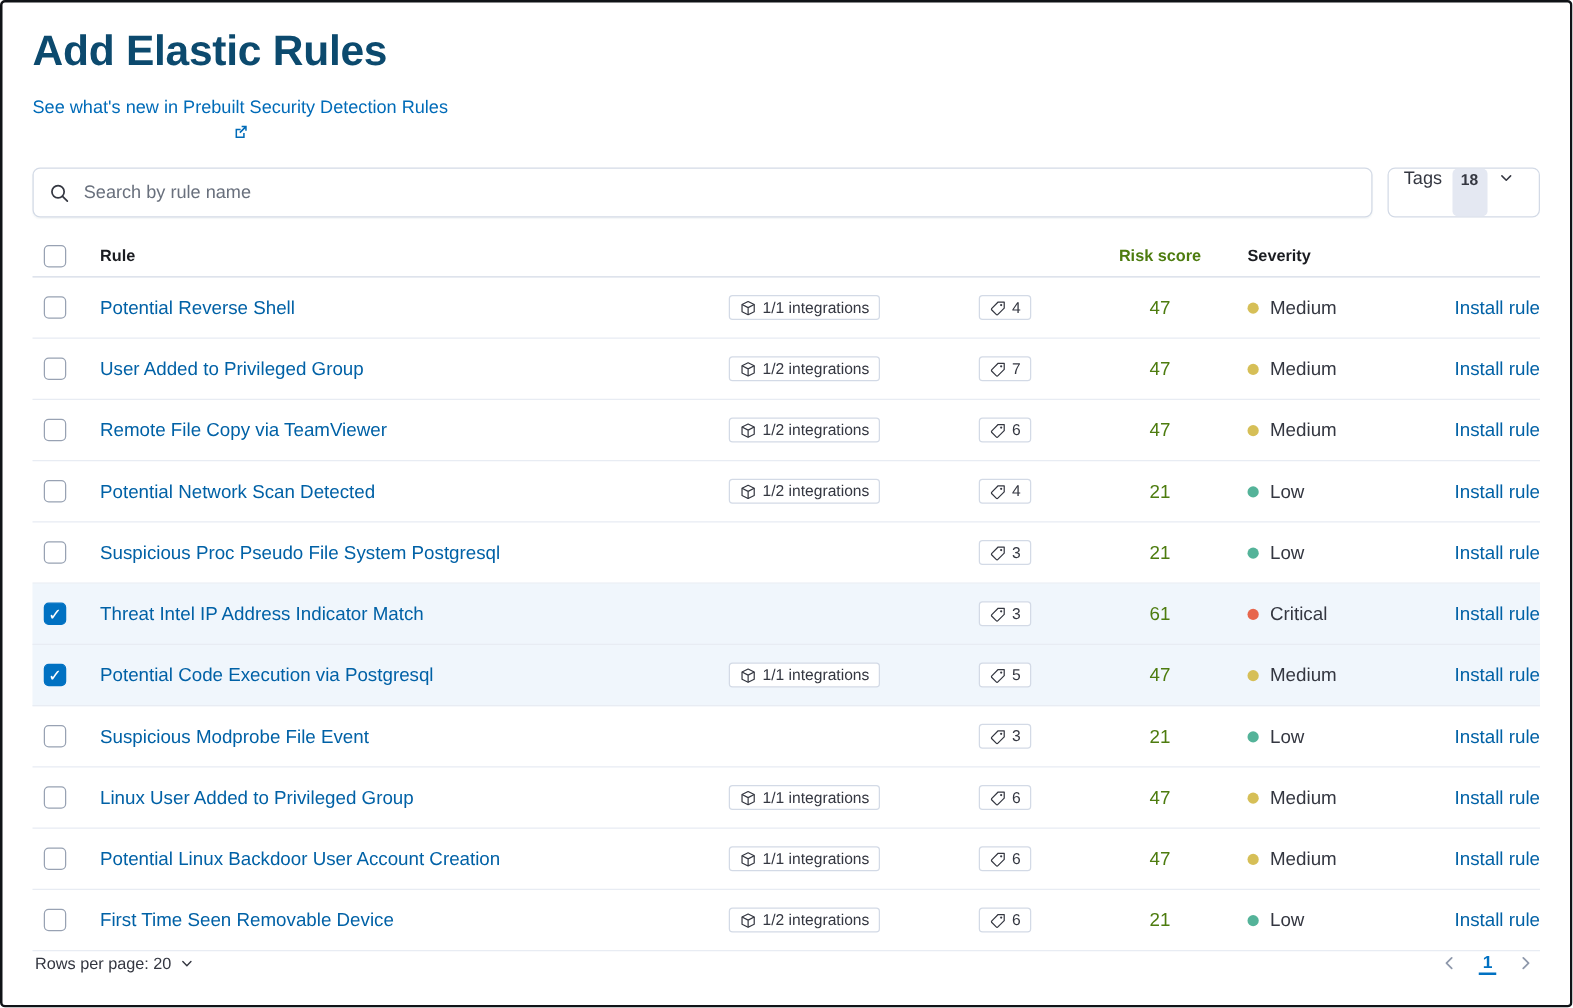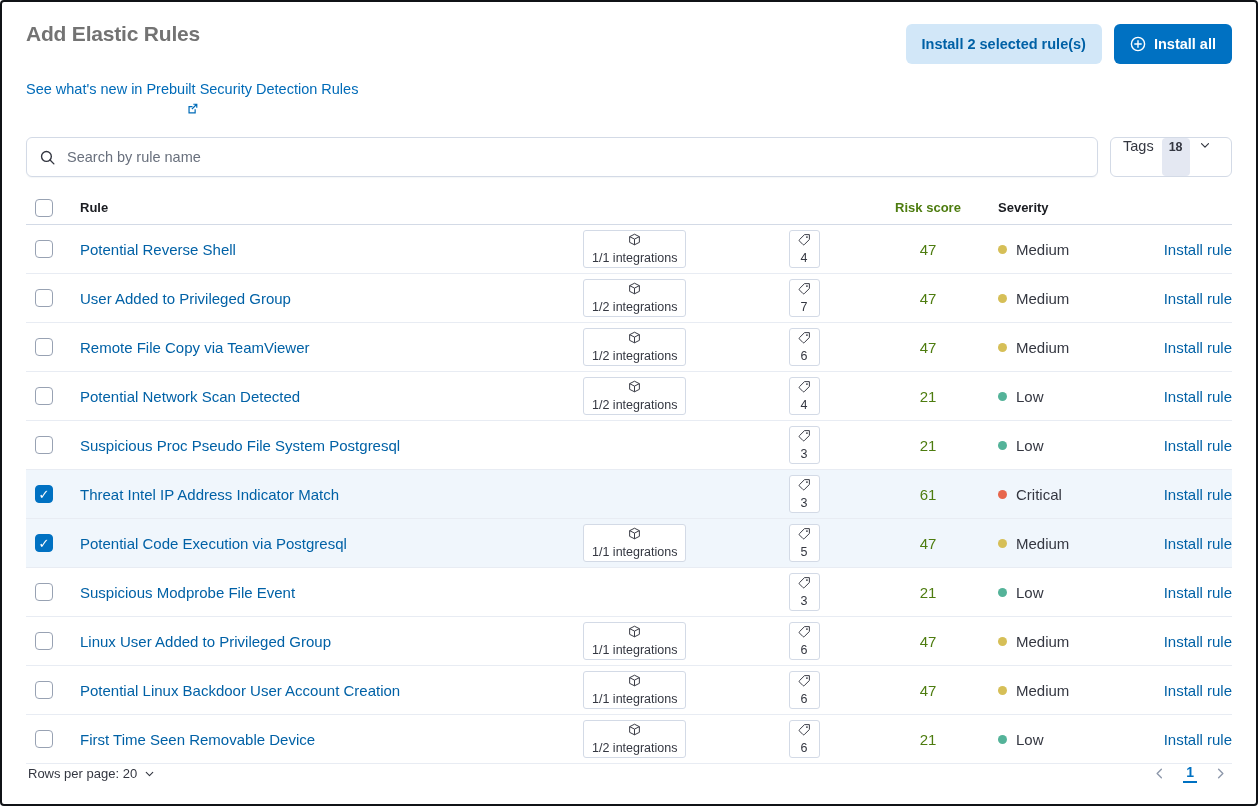--- a/index.html
+++ b/index.html
@@ -12,21 +12,21 @@
   .frame {
     width: 1258px; height: 806px;
     border: 2px solid #101317;
     border-radius: 4px;
     background: #fff;
     padding: 20px 24px 14px 24px;
     overflow: hidden;
   }
   
   .page-header { display: flex; justify-content: space-between; align-items: flex-start; }
-  .page-title { font-size: 21px; font-weight: 700; color: #737373; letter-spacing: -0.2px; }
+  .page-title { font-size: 34px; font-weight: 700; color: #0c4a6e; letter-spacing: -0.2px; }
   .header-actions { display: flex; gap: 12px; margin-top: 2px; }
   .btn {
     height: 40px; border: none; border-radius: 6px;
     font-family: inherit; font-size: 14.5px; font-weight: 600;
     padding: 0 16px; cursor: pointer; display: inline-flex; align-items: center; gap: 8px;
   }
   .btn-secondary { background: #d2e7f8; color: #0061a6; }
   .btn-primary { background: #0071c2; color: #fff; }
   .whats-new { margin-top: 16px; }
   .whats-new a {
@@ -80,21 +80,21 @@
     background: #fff; display: inline-flex; align-items: center; justify-content: center;
     cursor: pointer;
   }
   .checkbox.checked { background: #0071c2; border-color: #0071c2; }
   .checkbox.checked::after {
     content: "✓"; color: #fff; font-size: 13px; font-weight: 700; line-height: 1;
   }
   .badge {
     display: inline-flex; align-items: center; gap: 5px;
     border: 1px solid #d3dae6; border-radius: 3px; background: #fff;
-    padding: 2px 8px; font-size: 12.5px; color: #343741; white-space: nowrap; flex-direction: column;
+    padding: 2px 8px; font-size: 12.5px; color: #343741; white-space: nowrap;
   }
   .badge svg { flex: none; }
   
   .table-footer { display: flex; justify-content: space-between; align-items: center; padding: 0 2px; }
   .rows-per-page {
     display: inline-flex; align-items: center; gap: 6px;
     background: none; border: none; font-family: inherit;
     font-size: 13px; color: #343741; cursor: pointer;
   }
   .pagination { display: flex; align-items: center; gap: 14px; }
@@ -104,32 +104,20 @@
     text-decoration: none; border-bottom: 2px solid #0071c2; padding: 0 3px 1px;
   }
 </style>
 </head>
 <body>
 
 <div class="frame">
 
   <div class="page-header">
     <h1 class="page-title">Add Elastic Rules</h1>
-    <div class="header-actions">
-      <button class="btn btn-secondary">Install 2 selected rule(s)</button>
-      <button class="btn btn-primary">
-        <span style="display:inline-flex;">
-          <svg width="16" height="16" viewBox="0 0 16 16">
-              <circle cx="8" cy="8" r="6.6" fill="none" stroke="#fff" stroke-width="1.4"></circle>
-              <path d="M8 4.8v6.4M4.8 8h6.4" stroke="#fff" stroke-width="1.4" stroke-linecap="round"></path>
-            </svg>
-        </span>
-        <span>Install all</span>
-      </button>
-    </div>
   </div>
 
   <div class="whats-new">
     <a href="#">
       <span>See what's new in Prebuilt Security Detection Rules</span>
       <span style="display:inline-flex;">
         <svg width="13" height="13" viewBox="0 0 16 16">
             <path d="M3 5h5v1.5H4.5v6h6V9H12v5H3z" fill="#006bb8"></path>
             <path d="M9 2h5v5h-1.5V4.6L7.8 9.3 6.7 8.2l4.7-4.7H9z" fill="#006bb8"></path>
           </svg>

